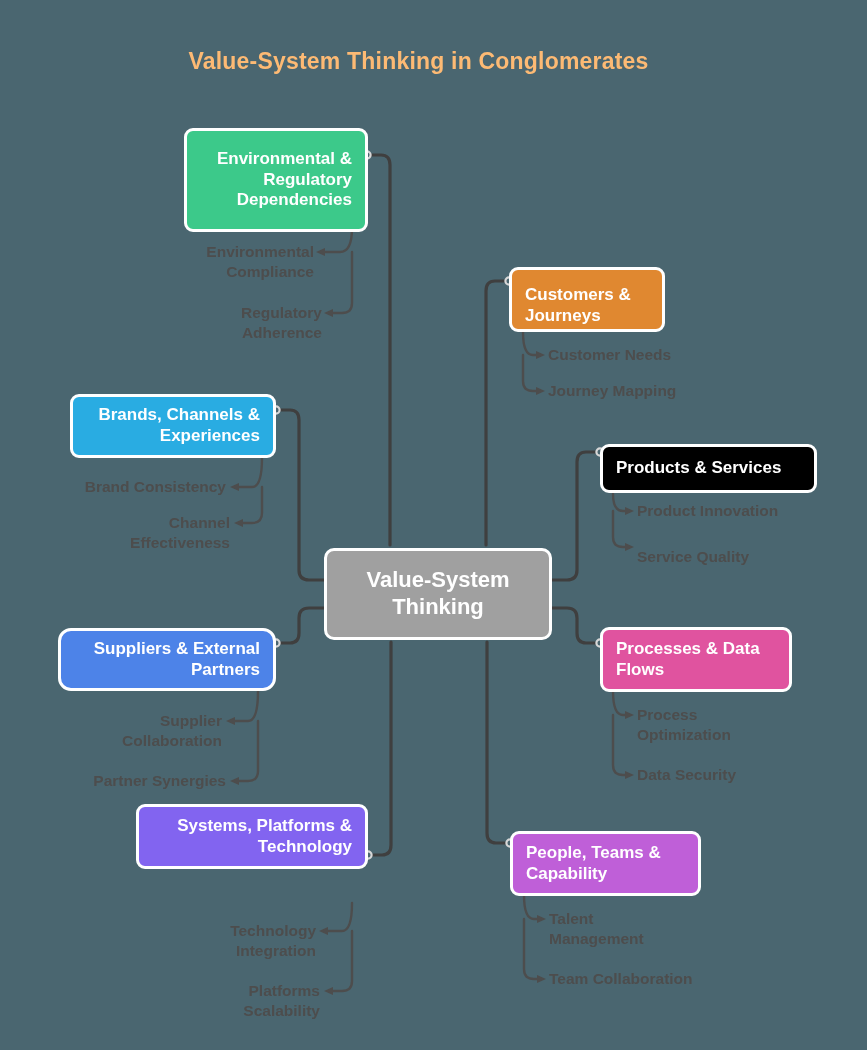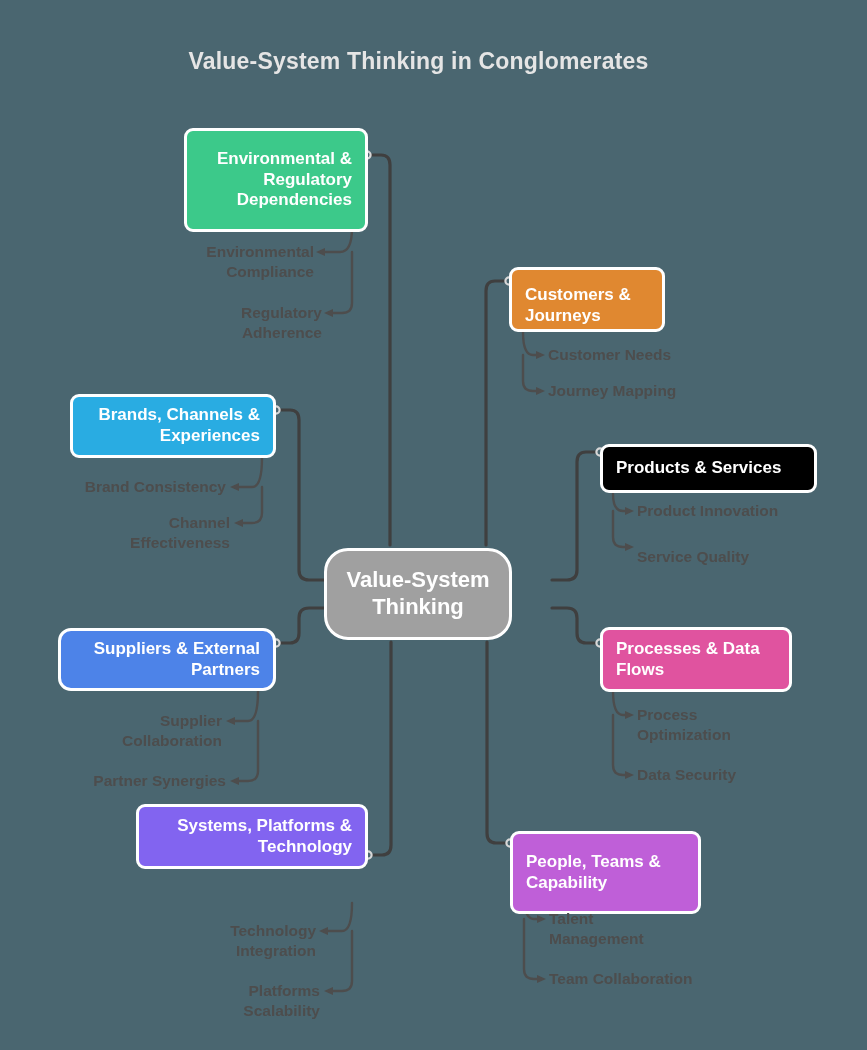--- a/index.html
+++ b/index.html
@@ -8,21 +8,21 @@
     background:#4a6670;
     font-family:"Liberation Sans", sans-serif;
     overflow:hidden;
     position:relative;
   }
   #stage{position:absolute;inset:0;width:867px;height:1050px;}
   #edges{position:absolute;left:0;top:0;width:867px;height:1050px;pointer-events:none;}
 
   .title{
     position:absolute;left:0;top:48px;width:837px;text-align:center;
-    font-size:23px;font-weight:bold;color:#e5e5e5;letter-spacing:.2px;
+    font-size:23px;font-weight:bold;color:#fdba74;letter-spacing:.2px;
   }
 
   .node{
     position:absolute;box-sizing:border-box;
     border:3px solid #ffffff;border-radius:9px;
     color:#ffffff;font-weight:bold;
     display:flex;align-items:center;
     padding:9px 13px;
     line-height:1.22;
   }
@@ -120,21 +120,21 @@
       <polygon points="634,547 625,543 625,551"></polygon>
       <polygon points="634,715 625,711 625,719"></polygon>
       <polygon points="634,775 625,771 625,779"></polygon>
       <polygon points="546,919 537,915 537,923"></polygon>
       <polygon points="546,979 537,975 537,983"></polygon>
     </g>
   </svg>
 
   <div class="title">Value-System Thinking in Conglomerates</div>
 
-  <div class="node center" style="left: 324px; top: 548px; width: 188px; height: 92px; background: rgb(160, 160, 160); border-radius: 24px;">
+  <div class="node center" style="left: 324px; top: 548px; width: 228px; height: 92px; background: rgb(160, 160, 160);">
     <span style="white-space: pre-line;">Value-System
 Thinking</span>
   </div>
 
   <div class="node right-text" style="left: 184px; top: 128px; width: 184px; height: 104px; background: rgb(60, 201, 138);">
     <span style="white-space: pre-line;">Environmental &amp;
 Regulatory
 Dependencies</span>
   </div>
   <div class="sub ralign" style="left:142px;top:242px;width:172px;">Environmental
@@ -181,21 +181,21 @@
   <div class="sub lalign" style="left:637px;top:537px;width:220px;margin-top:10px;">Service Quality</div>
 
   <div class="node left-text" style="left: 600px; top: 627px; width: 192px; height: 65px; background: rgb(224, 83, 159);">
     <span style="white-space: pre-line;">Processes &amp; Data
 Flows</span>
   </div>
   <div class="sub lalign" style="left:637px;top:705px;width:200px;">Process
 Optimization</div>
   <div class="sub lalign" style="left:637px;top:765px;width:200px;">Data Security</div>
 
-  <div class="node left-text" style="left: 510px; top: 831px; width: 191px; height: 83px; background: rgb(191, 95, 216);">
+  <div class="node left-text" style="left: 510px; top: 831px; width: 191px; height: 65px; background: rgb(191, 95, 216);">
     <span style="white-space: pre-line;">People, Teams &amp;
 Capability</span>
   </div>
   <div class="sub lalign" style="left:549px;top:909px;width:220px;">Talent
 Management</div>
   <div class="sub lalign" style="left:549px;top:969px;width:230px;">Team Collaboration</div>
 
 </div>
 
 </body></html>

